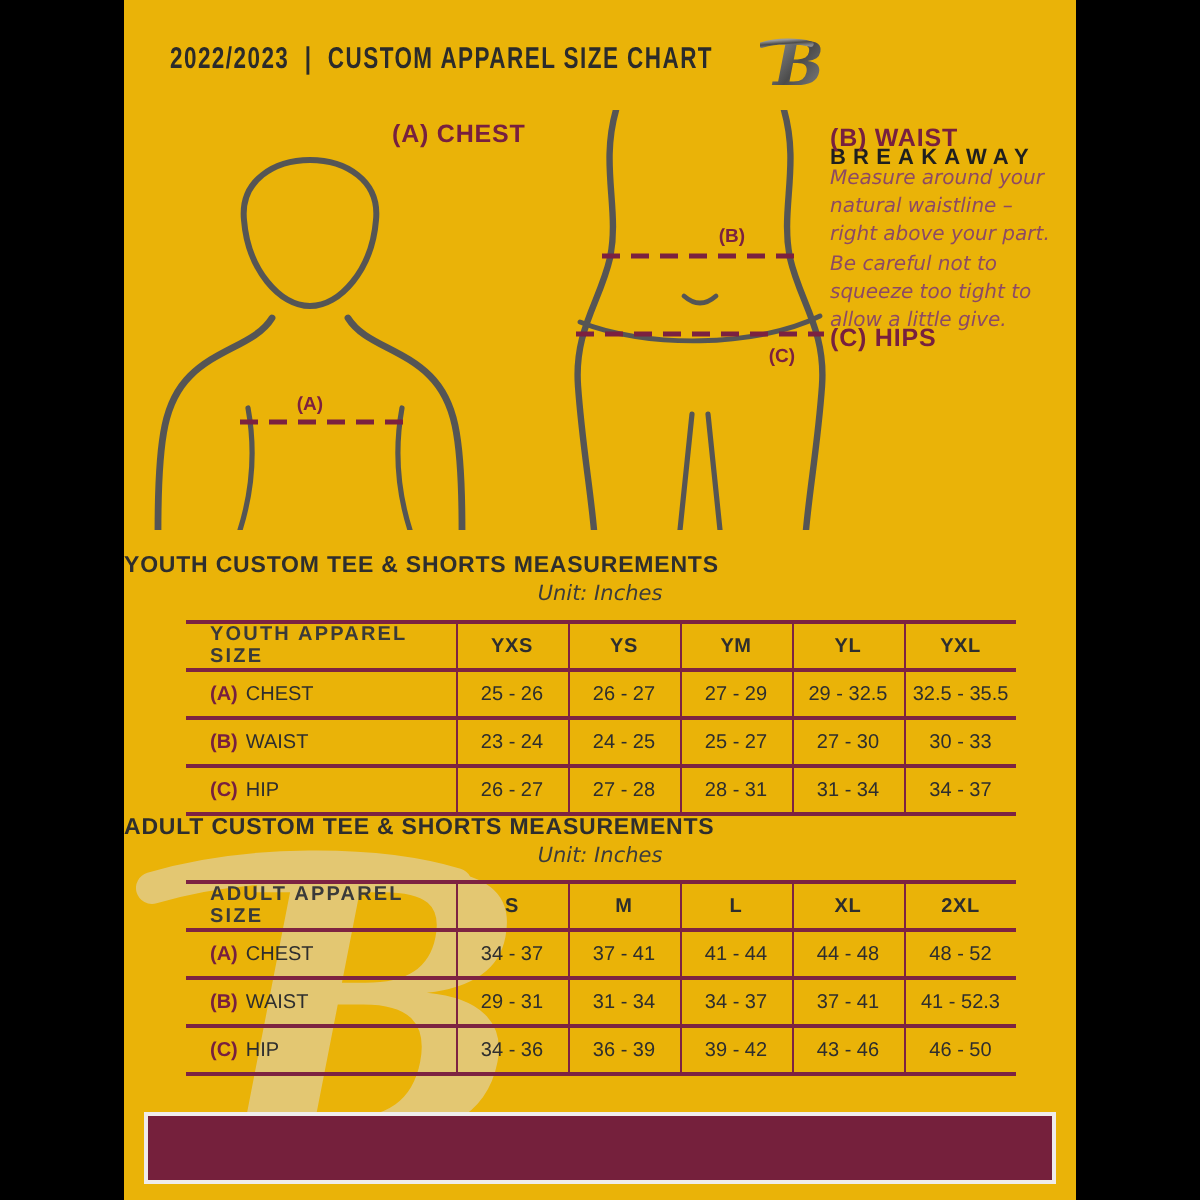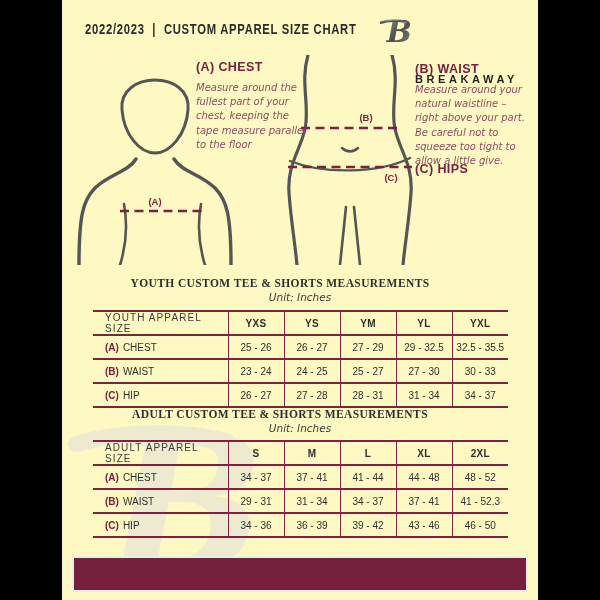--- a/index.html
+++ b/index.html
@@ -1,18 +1,18 @@
 <!DOCTYPE html>
 <html><head>
 <meta charset="utf-8">
 <style>
   html,body{margin:0;padding:0;background:#000;}
   body{width:600px;height:600px;position:relative;overflow:hidden;
        font-family:"Liberation Sans",sans-serif;}
-  .page{position:absolute;left:62px;top:0;width:476px;height:600px;background:#fef9c3;}
+  .page{position:absolute;left:62px;top:0;width:476px;height:600px;background:#eab308;}
 
   
   .doc-title{position:absolute;left:23px;top:22px;font-size:12.5px;font-weight:bold;
     color:#2b2b2b;letter-spacing:.8px;white-space:pre;transform:scale(.9,1.2);
     transform-origin:0 50%;}
   .logo{position:absolute;left:318px;top:13px;width:32px;height:36px;}
   .brand{position:absolute;left:353px;top:25px;font-size:11px;font-weight:bold;
     color:#1f1f1f;letter-spacing:3.6px;margin-top:48px;}
 
   
@@ -20,34 +20,34 @@
   .fig path, .fig line{fill:none;}
 
   
   .guide{position:absolute;}
   .guide h3{margin:0 0 7px 0;font-size:12.5px;font-weight:bold;color:#77203f;
     letter-spacing:.4px;font-family:"Liberation Sans",sans-serif;}
   .guide p{margin:0;font-size:10px;line-height:1.42;color:#8d4a64;font-style:italic;
     white-space:pre-line;font-family:"DejaVu Sans",sans-serif;}
 
   
-  .sec-title{position:absolute;left:0;width:436px;text-align:center;font-size:11.5px;
-    font-weight:bold;color:#2e2e2e;letter-spacing:.4px;font-family:Liberation Serif, serif;}
+  .sec-title{position:absolute;left:0;width:436px;font-size:11.5px;
+    font-weight:bold;color:#2e2e2e;letter-spacing:.4px;}
   .sec-unit{position:absolute;left:0;width:476px;text-align:center;font-size:10.5px;
     font-style:italic;color:#3c3c3c;font-family:"DejaVu Sans",sans-serif;}
 
   
   table.size-table{position:absolute;left:31px;width:415px;border-collapse:collapse;
     table-layout:fixed;}
   table.size-table td{height:22px;font-size:10px;color:#2e2e2e;text-align:center;
     border-top:2px solid #7d2342;border-bottom:2px solid #7d2342;
     border-left:1.5px solid #7d2342;padding:0;}
   table.size-table td.rowhead{border-left:none;text-align:left;padding-left:12px;}
   table.size-table tr.head td{font-weight:bold;letter-spacing:.3px;}
-  table.size-table tr.head td.rowhead{font-weight:normal;letter-spacing:1.1px;color:#3a3a3a;margin-top:15px;}
+  table.size-table tr.head td.rowhead{font-weight:bold;letter-spacing:1.1px;color:#3a3a3a;margin-top:15px;}
   table.size-table .key{font-weight:bold;color:#77203f;margin-right:4px;}
   col.c0{width:135px;} col.cn{width:56px;}
 
   
   .watermark{position:absolute;left:6px;top:392px;opacity:.5;pointer-events:none;}
   .footer-bar{position:absolute;left:10px;top:556px;width:452px;height:32px;
     background:#75203c;border:2px solid #efecec;}
 </style>
 </head>
 <body>
@@ -87,25 +87,20 @@
     <path d="M64,152 C62,172 60,190 58,210" stroke="#555" stroke-width="2.6" stroke-linecap="round"></path>
     <path d="M72,152 C74,172 76,190 78,210" stroke="#555" stroke-width="2.6" stroke-linecap="round"></path>
     <line x1="19" y1="73" x2="117" y2="73" stroke="#7b2140" stroke-width="2.6" stroke-dasharray="9 5.5"></line>
     <text x="84" y="66" text-anchor="middle" font-size="9.5" font-weight="bold" fill="#7b2140" font-family="Liberation Sans, sans-serif">(B)</text>
     <line x1="6" y1="112" x2="130" y2="112" stroke="#7b2140" stroke-width="2.6" stroke-dasharray="9 5.5"></line>
     <text x="109" y="126" text-anchor="middle" font-size="9.5" font-weight="bold" fill="#7b2140" font-family="Liberation Sans, sans-serif">(C)</text>
   </svg>
 
   <div class="guide" style="left:134px;top:60px;width:122px;">
     <h3>(A) CHEST</h3>
-    <p>Measure around the
-fullest part of your
-chest, keeping the
-tape measure parallel
-to the floor</p>
   </div>
   <div class="guide" style="left:353px;top:62px;width:118px;">
     <h3>(B) WAIST</h3>
     <p>Measure around your
 natural waistline –
 right above your part.
 Be careful not to
 squeeze too tight to
 allow a little give.</p>
   </div>

